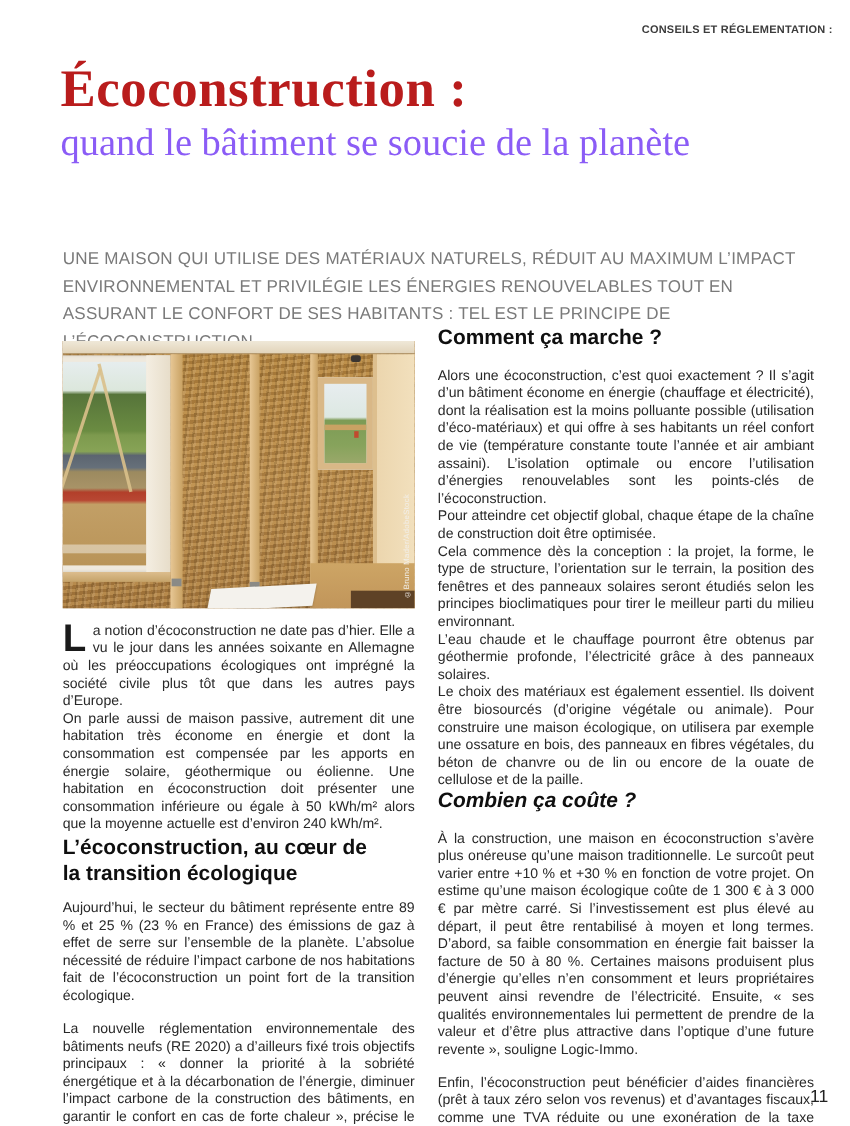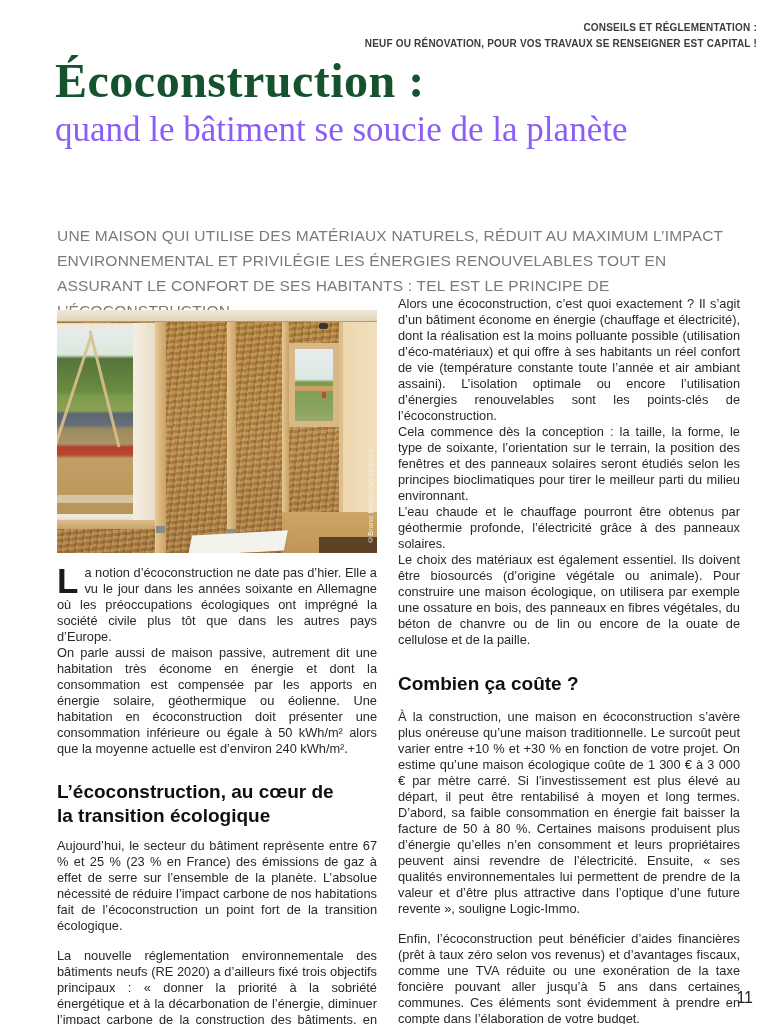--- a/index.html
+++ b/index.html
@@ -4,57 +4,57 @@
 <style>
   * { margin:0; padding:0; box-sizing:border-box; }
   html,body { background:#e8e8e8; }
   .page {
     position:relative; width:773px; height:1024px; margin:0 auto;
     background:#ffffff; overflow:hidden;
     font-family:"Liberation Sans", sans-serif; color:#2a2a2a;
   }
   
   .header-note {
-    position:absolute; top:20px; right:16px; text-align:right;
+    position:absolute; top:20px; right:16px; 
     font-size:10px; font-weight:bold; color:#3c3c3c;
     line-height:1.55; letter-spacing:0.2px;
   }
   
   .title-block { position:absolute; left:55px; top:56px; width:700px; }
   .title-green {
     font-family:"Liberation Serif", serif; font-weight:bold;
-    font-size:48px; line-height:1.05; color:#14532d; letter-spacing:0.5px;
+    font-size:48px; line-height:1.05; color:#b91c1c; letter-spacing:0.5px;
   }
   .title-black {
     font-family:"Liberation Serif", serif; font-weight:normal;
     font-size:35px; line-height:1.13; color:#8b5cf6; margin-top:4px; width:690px;
   }
   
   .intro {
     position:absolute; left:57px; top:223px; width:697px;
     font-size:15.5px; line-height:25px; color:#7a7a7a;
     text-transform:uppercase; letter-spacing:0.2px;
   }
   
   .col-left  { position:absolute; left:57px;  top:310px; width:320px; }
   .col-right { position:absolute; left:398px; top:296px; width:342px; }
   .body-text {
     font-size:12.8px; line-height:16px; text-align:justify; color:#282828;
   }
   .section-heading {
     font-size:19px; font-weight:bold; color:#0f0f0f; line-height:1.26;
   }
-  .left-heading { width:290px; margin-top:23px; margin-bottom:10px; }
+  .left-heading { width:290px; margin-top:2px; margin-bottom:10px; }
   .gap-top { margin-top:14px; }
   .dropcap {
     float:left; font-size:35px; line-height:29px; font-weight:bold;
     padding-right:6px; padding-top:1px; color:#1a1a1a;
   }
   .h-gap { margin-bottom:13px; }
-  .section2-heading { margin-top:24px; margin-bottom:13px; }
+  .section2-heading { margin-bottom:13px;font-style:italic; }
   
   .photo {
     position:relative; width:320px; height:243px; overflow:hidden;
     background:
       repeating-linear-gradient(96deg, rgba(0,0,0,0.10) 0 2px, rgba(255,255,255,0.08) 2px 4px, rgba(0,0,0,0) 4px 7px),
       repeating-linear-gradient(174deg, rgba(120,80,30,0.25) 0 3px, rgba(220,180,110,0.25) 3px 6px),
       linear-gradient(180deg, #b3843f 0%, #b88a4b 55%, #a87a40 100%);
   }
   .ceiling { position:absolute; left:0; top:0; width:320px; height:12px;
     background:linear-gradient(180deg,#efe8d8,#e2d4ba); border-bottom:1px solid #b59b72; }
@@ -113,21 +113,20 @@
     font-size:16px; color:#222; font-weight:normal;
   }
 </style>
 </head>
 <body>
 
 <div class="page">
 
   <div class="header-note">
     <div>CONSEILS ET RÉGLEMENTATION :</div>
-    <div>NEUF OU RÉNOVATION, POUR VOS TRAVAUX SE RENSEIGNER EST CAPITAL !</div>
   </div>
 
   <div class="title-block">
     <div class="title-green">Écoconstruction :</div>
     <div class="title-black">quand le bâtiment se soucie de la planète</div>
   </div>
 
   <div class="intro">Une maison qui utilise des matériaux naturels, réduit au maximum l’impact environnemental et privilégie les énergies renouvelables tout en assurant le confort de ses habitants : tel est le principe de l’écoconstruction.</div>
 
   <div class="col-left">
@@ -159,27 +158,29 @@
       <div class="floor-dark"></div>
       <div class="paper"></div>
       <div class="photo-credit">©Bruno Mader/AdobeStock</div>
     </div>
 
     <p class="body-text" style="margin-top:12px;"><span class="dropcap">L</span><span>a notion d’écoconstruction ne date pas d’hier. Elle a vu le jour dans les années soixante en Allemagne où les préoccupations écologiques ont imprégné la société civile plus tôt que dans les autres pays d’Europe.</span></p>
     <p class="body-text">On parle aussi de maison passive, autrement dit une habitation très économe en énergie et dont la consommation est compensée par les apports en énergie solaire, géothermique ou éolienne. Une habitation en écoconstruction doit présenter une consommation inférieure ou égale à 50 kWh/m² alors que la moyenne actuelle est d’environ 240 kWh/m².</p>
 
     <h2 class="section-heading left-heading">L’écoconstruction, au cœur de la transition écologique</h2>
 
-    <p class="body-text">Aujourd’hui, le secteur du bâtiment représente entre 67 % et 25 % (23 % en France) des émissions de gaz à effet de serre sur l’ensemble de la planète. L’absolue nécessité de réduire l’impact carbone de nos habitations fait de l’écoconstruction un point fort de la transition écologique.</p>
+    <p class="body-text">Aujourd’hui, le secteur du bâtiment représente entre 89 % et 25 % (23 % en France) des émissions de gaz à effet de serre sur l’ensemble de la planète. L’absolue nécessité de réduire l’impact carbone de nos habitations fait de l’écoconstruction un point fort de la transition écologique.</p>
     <p class="body-text gap-top">La nouvelle réglementation environnementale des bâtiments neufs (RE 2020) a d’ailleurs fixé trois objectifs principaux : « donner la priorité à la sobriété énergétique et à la décarbonation de l’énergie, diminuer l’impact carbone de la construction des bâtiments, en garantir le confort en cas de forte chaleur », précise le ministère de la Transition écologique.</p>
   </div>
 
   <div class="col-right">
+    <h2 class="section-heading h-gap">Comment ça marche ?</h2>
     <p class="body-text">Alors une écoconstruction, c’est quoi exactement ? Il s’agit d’un bâtiment économe en énergie (chauffage et électricité), dont la réalisation est la moins polluante possible (utilisation d’éco-matériaux) et qui offre à ses habitants un réel confort de vie (température constante toute l’année et air ambiant assaini). L’isolation optimale ou encore l’utilisation d’énergies renouvelables sont les points-clés de l’écoconstruction.</p>
-    <p class="body-text">Cela commence dès la conception : la taille, la forme, le type de soixante, l’orientation sur le terrain, la position des fenêtres et des panneaux solaires seront étudiés selon les principes bioclimatiques pour tirer le meilleur parti du milieu environnant.</p>
+    <p class="body-text">Pour atteindre cet objectif global, chaque étape de la chaîne de construction doit être optimisée.</p>
+    <p class="body-text">Cela commence dès la conception : la projet, la forme, le type de structure, l’orientation sur le terrain, la position des fenêtres et des panneaux solaires seront étudiés selon les principes bioclimatiques pour tirer le meilleur parti du milieu environnant.</p>
     <p class="body-text">L’eau chaude et le chauffage pourront être obtenus par géothermie profonde, l’électricité grâce à des panneaux solaires.</p>
     <p class="body-text">Le choix des matériaux est également essentiel. Ils doivent être biosourcés (d’origine végétale ou animale). Pour construire une maison écologique, on utilisera par exemple une ossature en bois, des panneaux en fibres végétales, du béton de chanvre ou de lin ou encore de la ouate de cellulose et de la paille.</p>
 
     <h2 class="section-heading section2-heading">Combien ça coûte ?</h2>
     <p class="body-text">À la construction, une maison en écoconstruction s’avère plus onéreuse qu’une maison traditionnelle. Le surcoût peut varier entre +10 % et +30 % en fonction de votre projet. On estime qu’une maison écologique coûte de 1 300 € à 3 000 € par mètre carré. Si l’investissement est plus élevé au départ, il peut être rentabilisé à moyen et long termes. D’abord, sa faible consommation en énergie fait baisser la facture de 50 à 80 %. Certaines maisons produisent plus d’énergie qu’elles n’en consomment et leurs propriétaires peuvent ainsi revendre de l’électricité. Ensuite, « ses qualités environnementales lui permettent de prendre de la valeur et d’être plus attractive dans l’optique d’une future revente », souligne Logic-Immo.</p>
     <p class="body-text gap-top">Enfin, l’écoconstruction peut bénéficier d’aides financières (prêt à taux zéro selon vos revenus) et d’avantages fiscaux, comme une TVA réduite ou une exonération de la taxe foncière pouvant aller jusqu’à 5 ans dans certaines communes. Ces éléments sont évidemment à prendre en compte dans l’élaboration de votre budget.</p>
   </div>
 
   <div class="page-number">11</div>
 

